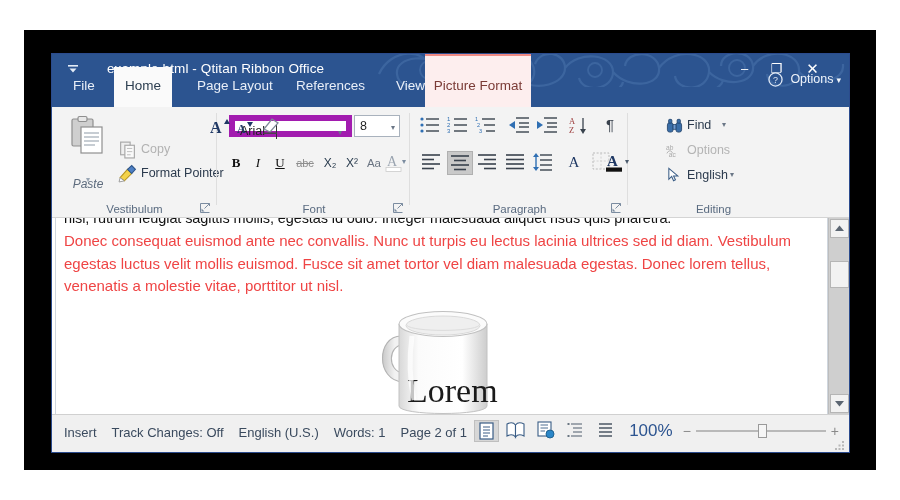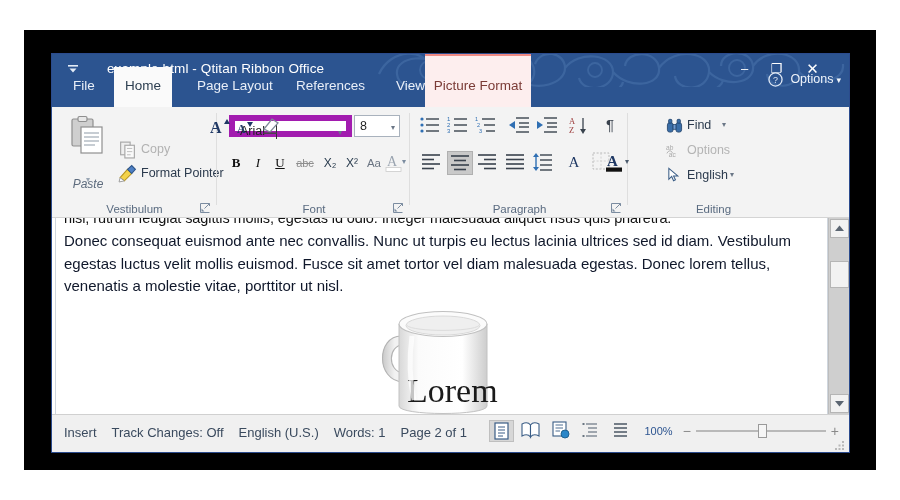--- a/index.html
+++ b/index.html
@@ -132,21 +132,21 @@
     position:absolute; left:3px; top:0; right:21px; bottom:0;
     background:#ffffff; border-left:1px solid #cfd6de; border-right:1px solid #cfd6de;
     overflow:hidden;
   }
   #doc-line-cut {
     position:absolute; left:8px; top:-8px; width:780px; font-size:14.5px;
     color:#111; white-space:nowrap; letter-spacing:-.1px;
   }
   #doc-body {
     position:absolute; left:8px; top:12px; width:770px; font-size:15px;
-    line-height:22.5px; color:#0f172a;
+    line-height:22.5px; color:#ef4444;
   }
   #mug-wrap { position:absolute; left:50%; transform:translateX(-50%); top:84px; width:150px; height:112px; }
 
   
   #vscroll {
     position:absolute; right:0; top:0; width:21px; height:196px;
     background:#cfcfcf; border-left:1px solid #bdbdbd;
   }
   .sb-arrow {
     position:absolute; left:1px; width:19px; height:19px;
@@ -161,21 +161,21 @@
   
   #statusbar {
     position:absolute; left:0; bottom:0; width:797px; height:38px;
     background:#f0f0f0; border-top:1px solid #d0d0d0;
   }
   #status-left { position:absolute; left:12px; top:10px; display:flex; gap:15px; }
   .st-item { font-size:13px; color:#3a4a5e; white-space:nowrap; }
   #status-right { position:absolute; right:10px; top:5px; display:flex; align-items:center; gap:5px; }
   .view-btn { width:25px; height:22px; }
   .view-btn.active { background:#d7d7d7; border:1px solid #bfbfbf; }
-  #zoom-pct { font-size:11px; color:#2c5490; margin:0 5px; }
+  #zoom-pct { font-size:17px; color:#2c5490; margin:0 5px; }
   .zoomsign { font-size:14px; color:#8a8a8a; }
   #zoom-track { position:relative; width:130px; height:14px; }
   #zoom-rail { position:absolute; left:0; top:6px; width:130px; height:2px; background:#b9b9b9; }
   #zoom-thumb { position:absolute; left:62px; top:0; width:9px; height:14px; background:#f6f6f6; border:1px solid #9a9a9a; }
   #grip { position:absolute; right:3px; bottom:3px; width:11px; height:11px; }
 </style>
 </head>
 <body>
 
 <div id="desktop">

